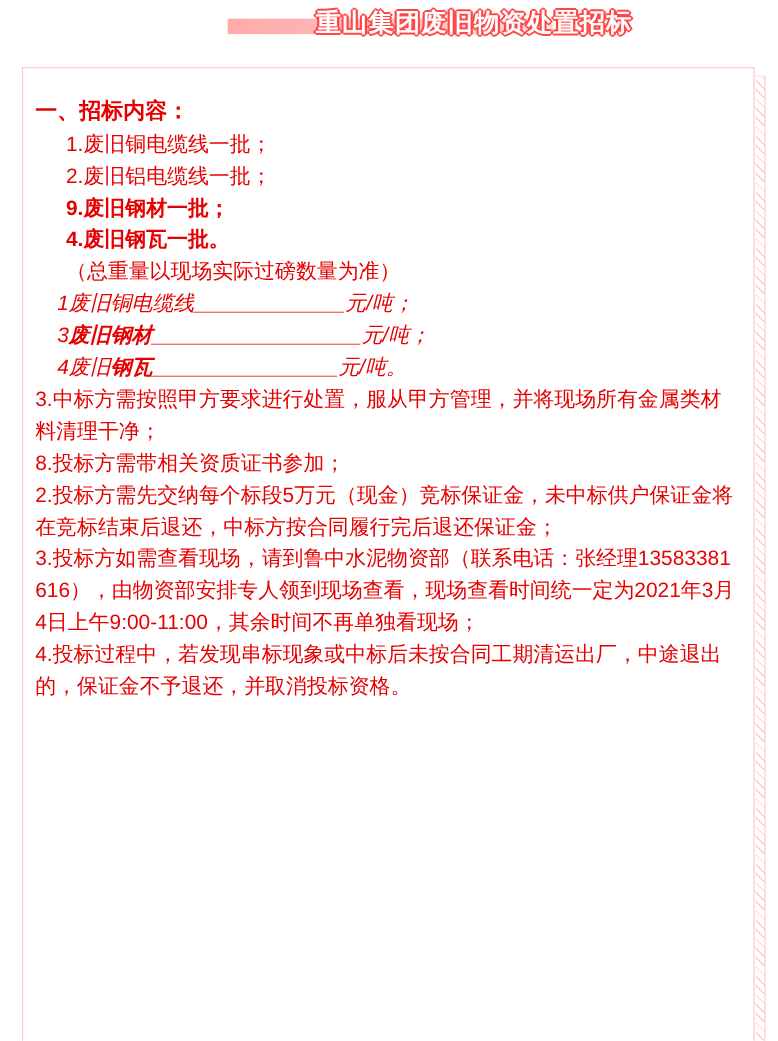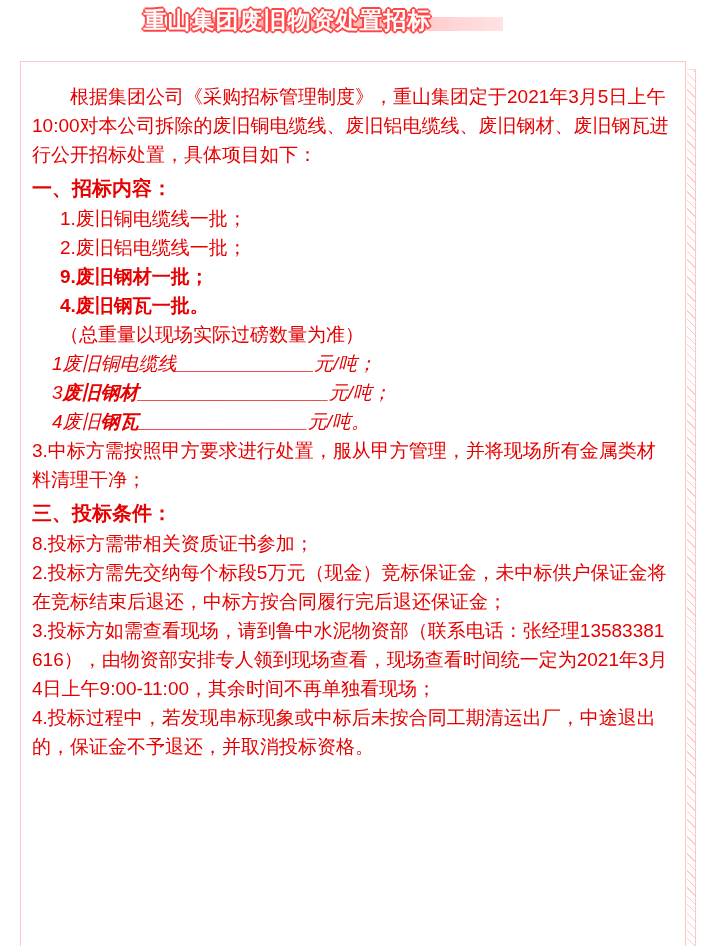--- a/index.html
+++ b/index.html
@@ -23,21 +23,21 @@
     width: 296px;
     height: 14px;
     background: linear-gradient(to right, #ffabab 0%, #ffbcbc 55%, #ffe3e3 100%);
     z-index: 0;
   }
   .page-title {
     position: absolute;
     left: 0;
     top: 4px;
     width: 575px;
-    text-align: center;
+    text-align: right;
     font-size: 23px;
     line-height: 32px;
     font-weight: bold;
     letter-spacing: 1px;
     color: #ffffff;
     z-index: 1;
     text-shadow:
       -2px 0 #ff4646, 2px 0 #ff4646, 0 -2px #ff4646, 0 2px #ff4646,
       -1px -1px #ff4646, 1px -1px #ff4646, -1px 1px #ff4646, 1px 1px #ff4646;
   }
@@ -95,30 +95,28 @@
 </style>
 </head>
 <body>
 
 <div class="banner-bg"></div>
 <div class="page-title">重山集团废旧物资处置招标</div>
 
 <div class="page-edge"></div>
 <div class="sheet">
   <div>
-      <div class="blk p indent"><span class="seg">根据集团公司《采购招标管理制度》，重山集团定于2021年3月5日上午10:00对本公司拆除的废旧铜电缆线、废旧铝电缆线、废旧钢材、废旧钢瓦进行公开招标处置，具体项目如下：</span></div>
       <div class="blk h"><span class="seg b">一、招标内容：</span></div>
       <div class="blk li"><span class="seg">1.废旧铜电缆线一批；</span></div>
       <div class="blk li"><span class="seg">2.废旧铝电缆线一批；</span></div>
       <div class="blk li"><span class="seg b">9.废旧钢材一批；</span></div>
       <div class="blk li"><span class="seg b">4.废旧钢瓦一批。</span></div>
       <div class="blk li"><span class="seg">（总重量以现场实际过磅数量为准）</span></div>
       <div class="blk price"><span class="seg">1废旧铜电缆线</span><span class="seg blank">_____________</span><span class="seg">元/吨；</span></div>
       <div class="blk price"><span class="seg">3</span><span class="seg b">废旧钢材</span><span class="seg blank">__________________</span><span class="seg">元/吨；</span></div>
       <div class="blk price"><span class="seg">4废旧</span><span class="seg b">钢瓦</span><span class="seg blank">________________</span><span class="seg">元/吨。</span></div>
       <div class="blk p"><span class="seg">3.中标方需按照甲方要求进行处置，服从甲方管理，并将现场所有金属类材料清理干净；</span></div>
-      <div class="blk h"><span class="seg b">三、投标条件：</span></div>
       <div class="blk p"><span class="seg">8.投标方需带相关资质证书参加；</span></div>
       <div class="blk p"><span class="seg">2.投标方需先交纳每个标段5万元（现金）竞标保证金，未中标供户保证金将在竞标结束后退还，中标方按合同履行完后退还保证金；</span></div>
       <div class="blk p"><span class="seg">3.投标方如需查看现场，请到鲁中水泥物资部（联系电话：张经理13583381616），由物资部安排专人领到现场查看，现场查看时间统一定为2021年3月4日上午9:00-11:00，其余时间不再单独看现场；</span></div>
       <div class="blk p"><span class="seg">4.投标过程中，若发现串标现象或中标后未按合同工期清运出厂，中途退出的，保证金不予退还，并取消投标资格。</span></div>
     </div>
 </div>
 
 </body></html>

